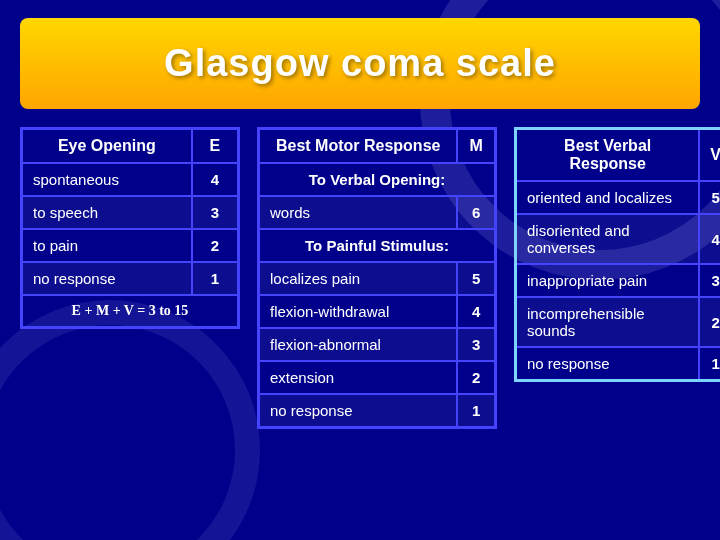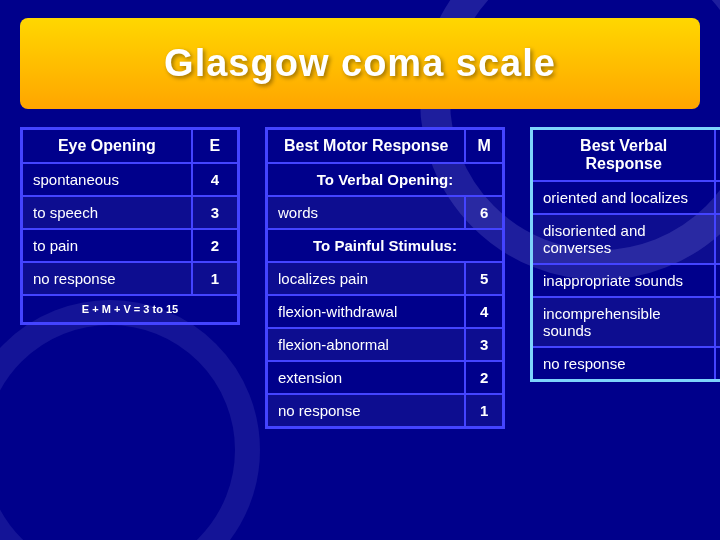--- a/index.html
+++ b/index.html
@@ -48,21 +48,21 @@
     .title-bar h1 {
       color: white;
       font-size: 38px;
       font-weight: bold;
       text-shadow: 2px 2px 4px rgba(0,0,0,0.4);
       letter-spacing: 1px;
     }
 
     .tables-row {
       display: flex;
-      gap: 25px;
+      gap: 17px;
       align-items: flex-start;
     }
 
     table {
       border-collapse: collapse;
       color: white;
       font-size: 15px;
     }
 
     
@@ -136,23 +136,24 @@
       background: #00008B;
     }
 
     tr:nth-child(even) td {
       background: rgba(255,255,255,0.05);
     }
 
     .formula-cell {
       color: white;
       font-weight: bold;
-      font-size: 11px;
-      padding: 7px 10px;
-      border: 2px solid #4444FF;
+      font-size: 14px;
+      padding: 7px 10px;
+      border: 2px solid #4444FF;
+      font-family: Liberation Serif, serif;
     }
   </style>
 </head>
 <body>
 
 <div class="container">
 
   <div class="title-bar">
     <h1>Glasgow coma scale</h1>
   </div>
@@ -240,21 +241,21 @@
       <tbody>
         <tr>
           <td>oriented and localizes</td>
           <td>5</td>
         </tr>
         <tr>
           <td>disoriented and converses</td>
           <td>4</td>
         </tr>
         <tr>
-          <td>inappropriate sounds</td>
+          <td>inappropriate pain</td>
           <td>3</td>
         </tr>
         <tr>
           <td>incomprehensible sounds</td>
           <td>2</td>
         </tr>
         <tr>
           <td>no response</td>
           <td>1</td>
         </tr>

